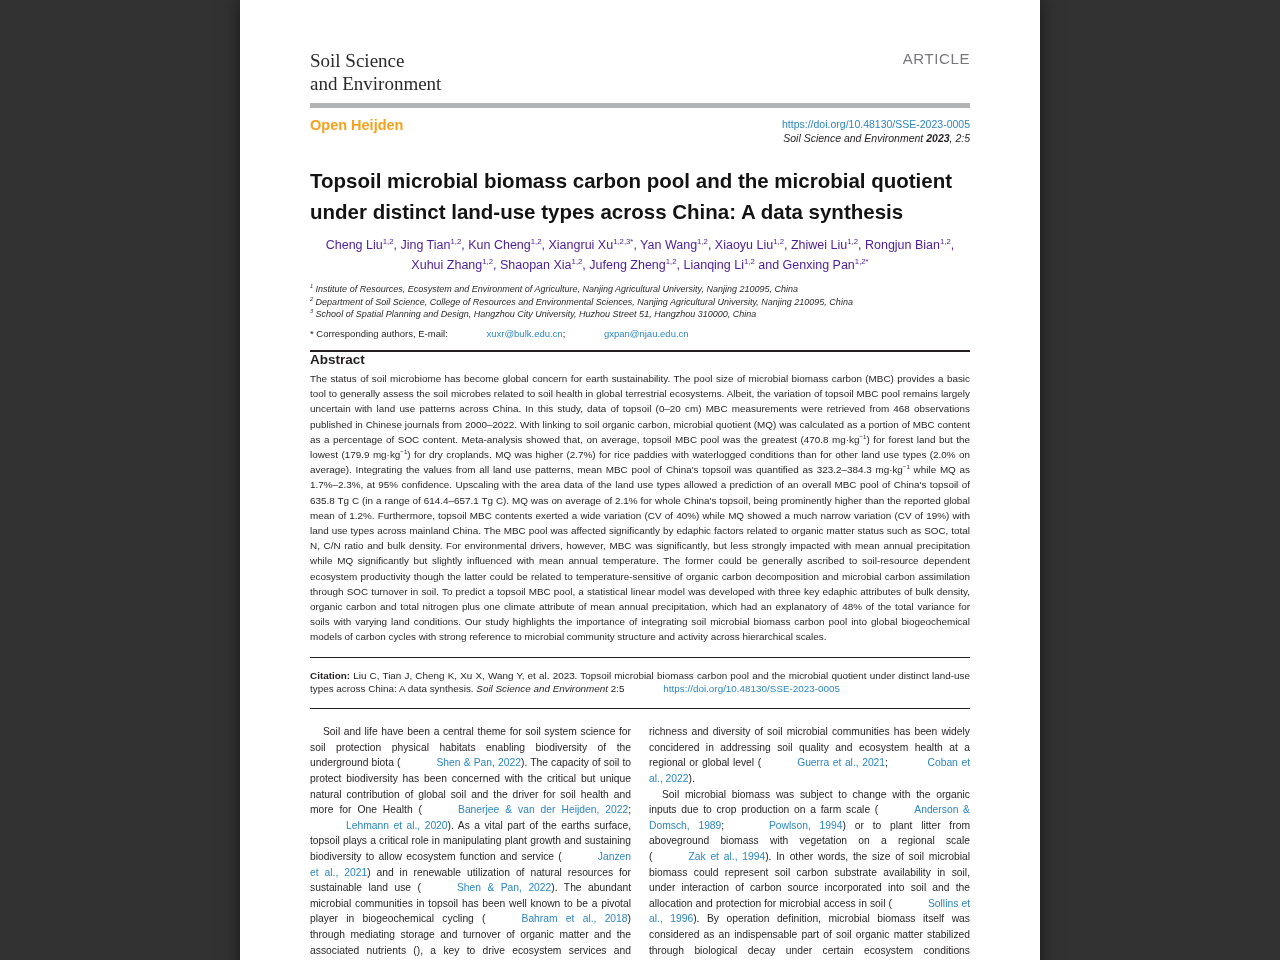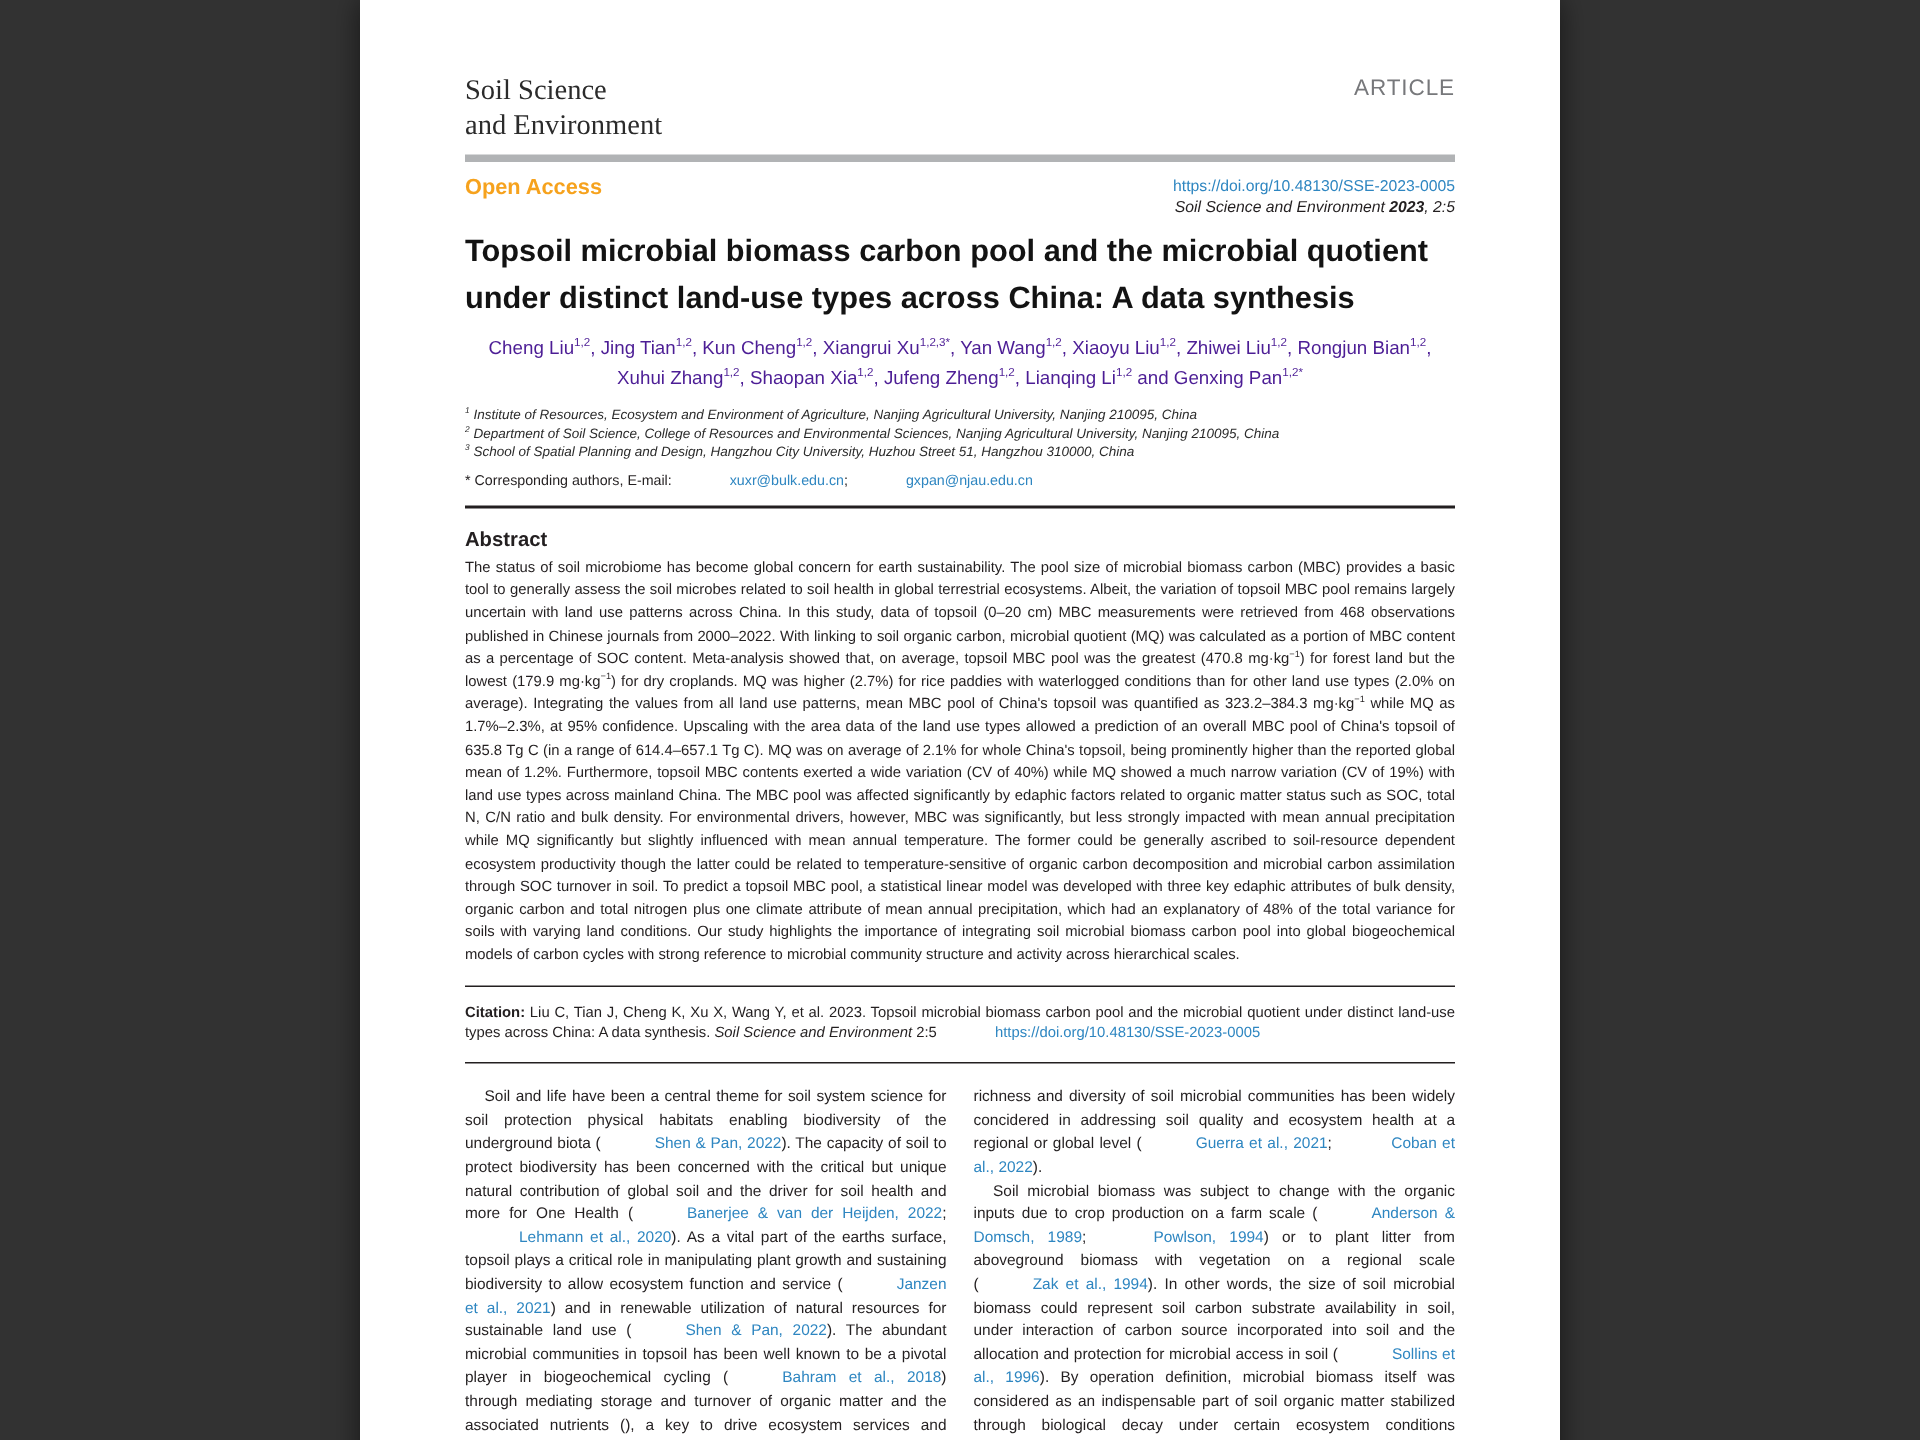--- a/index.html
+++ b/index.html
@@ -19,28 +19,28 @@
   .journal-name{font-family:"Liberation Serif","DejaVu Serif",serif;font-size:19px;line-height:1.2;color:#2b2b2b;}
   .article-type{font-size:15px;color:#77787b;letter-spacing:.6px;padding-bottom:1px;}
   .rule-gray{height:5px;background:#b1b3b5;margin-top:7px;}
   .access-row{display:flex;justify-content:space-between;align-items:flex-start;margin-top:9px;}
   .open-access{font-size:14.5px;font-weight:bold;}
   .pub-info{text-align:right;font-size:10.5px;line-height:1.35;}
   .doi-link{text-decoration:none;cursor:pointer;}
   .issue-line{font-style:italic;color:#231f20;}
   .issue-line .bd{font-weight:bold;}
   
-  .title{font-size:20.5px;font-weight:bold;line-height:1.5;margin-top:8px;color:#131313;}
+  .title{font-size:20.5px;font-weight:bold;line-height:1.5;margin-top:21px;color:#131313;}
   .authors{font-size:12.5px;line-height:1.55;margin-top:9px;color:#4c1d95;text-align:center;}
   sup{font-size:62%;line-height:0;vertical-align:super;}
   .affils{margin-top:8px;font-size:9px;line-height:1.4;font-style:italic;color:#2b2b2b;}
   .corresp{font-size:9.5px;margin-top:7px;}
   .rule-black{height:2px;background:#231f20;margin-top:11px;}
   
-  .abstract-h{font-size:13.5px;font-weight:bold;margin-top:13px;}
+  .abstract-h{font-size:13.5px;font-weight:bold;margin-top:0;}
   .abstract-t{font-size:9.9px;line-height:15.2px;text-align:justify;margin-top:4px;}
   .rule-thin{height:1px;background:#231f20;margin-top:12px;}
   .citation{font-size:9.9px;line-height:13.8px;text-align:justify;margin-top:11px;}
   .citation .bd{font-weight:bold;}
   .citation .it{font-style:italic;}
   
   .columns{display:flex;gap:18px;margin-top:15px;}
   .col{width:321px;font-size:10.3px;line-height:15.6px;text-align:justify;}
   .intro-h{font-size:13.5px;font-weight:bold;margin-bottom:8px;line-height:1.2;}
   .para{margin:0;}
@@ -58,21 +58,21 @@
     <div class="journal-name">
       <div>Soil Science</div>
       <div>and Environment</div>
     </div>
     <div class="article-type">ARTICLE</div>
   </div>
 
   <div class="rule-gray"></div>
 
   <div class="access-row">
-    <div class="open-access" style="color: rgb(246, 162, 29);">Open Access</div>
+    <div class="open-access" style="color: rgb(246, 162, 29);">Open Heijden</div>
     <div class="pub-info">
       <div class="doi-link" style="color: rgb(46, 134, 193);">https://doi.org/10.48130/SSE-2023-0005</div>
       <div class="issue-line">Soil Science and Environment <span class="bd">2023</span>, 2:5</div>
     </div>
   </div>
 
   <div class="title">Topsoil microbial biomass carbon pool and the microbial quotient under distinct land-use types across China: A data synthesis</div>
 
   <div class="authors">Cheng Liu<sup>1,2</sup>, Jing Tian<sup>1,2</sup>, Kun Cheng<sup>1,2</sup>, Xiangrui Xu<sup>1,2,3*</sup>, Yan Wang<sup>1,2</sup>, Xiaoyu Liu<sup>1,2</sup>, Zhiwei Liu<sup>1,2</sup>, Rongjun Bian<sup>1,2</sup>, Xuhui Zhang<sup>1,2</sup>, Shaopan Xia<sup>1,2</sup>, Jufeng Zheng<sup>1,2</sup>, Lianqing Li<sup>1,2</sup> and Genxing Pan<sup>1,2*</sup></div>
 

